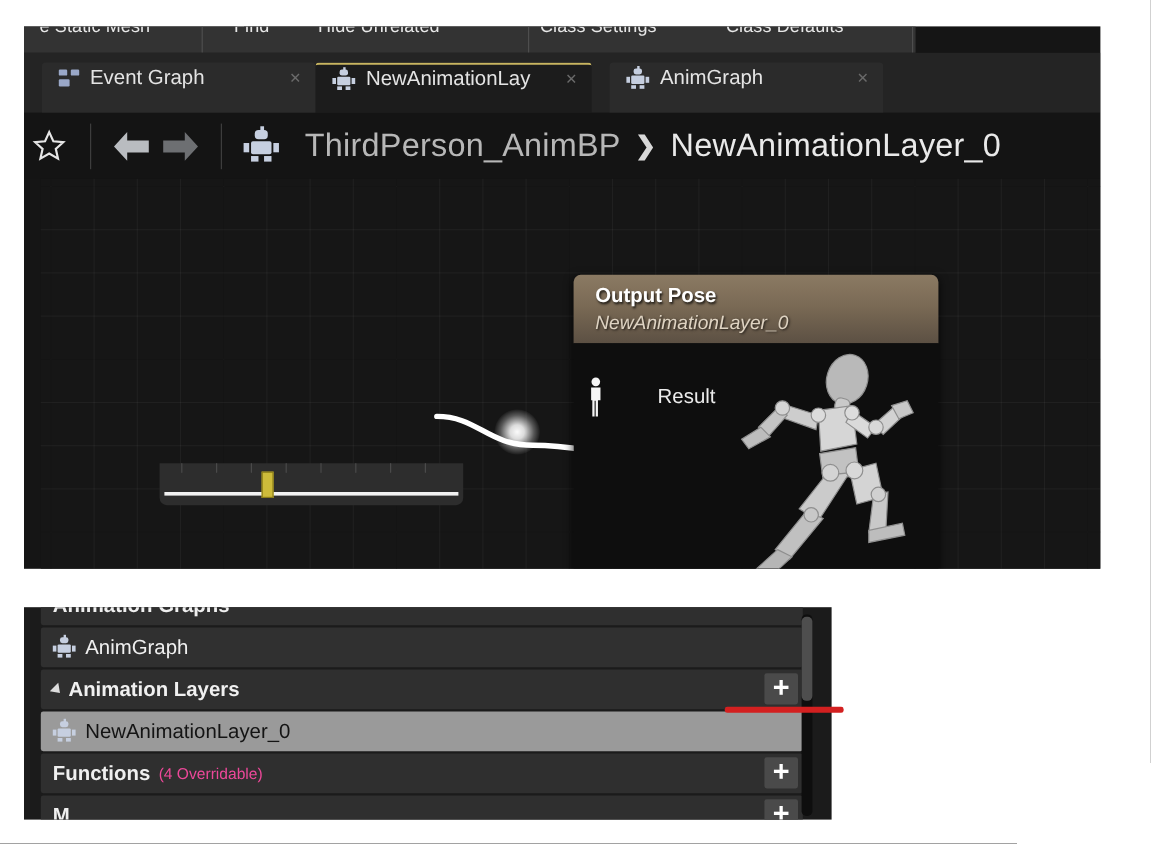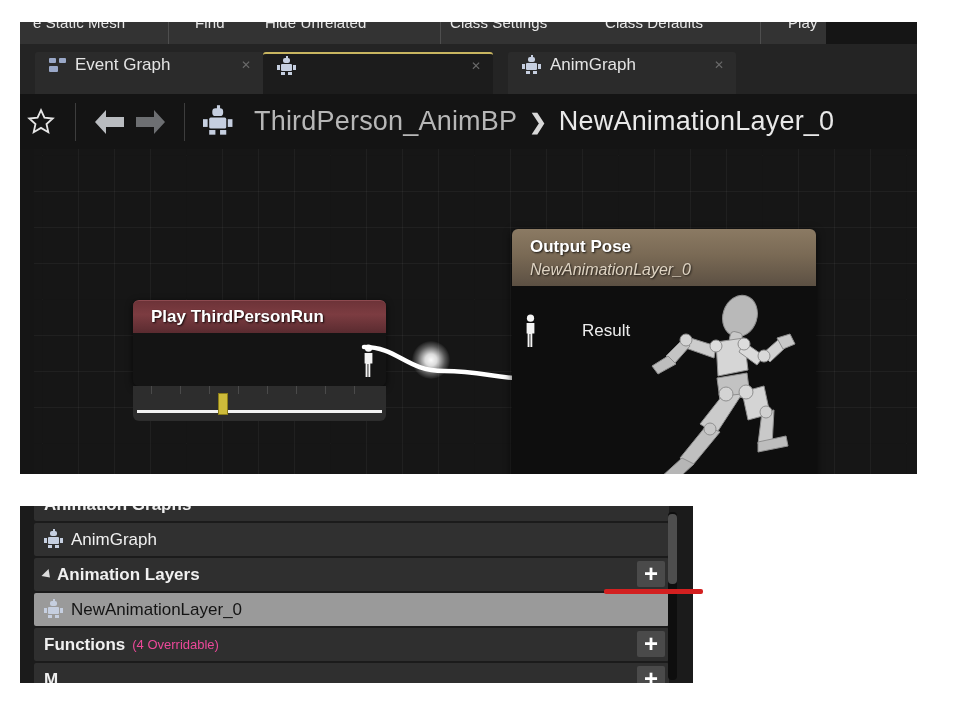--- a/index.html
+++ b/index.html
@@ -22,21 +22,21 @@
     width: 897px;
     height: 452px;
     background: #151515;
     overflow: hidden;
   }
 
   
   #toolbar-strip {
     position: absolute;
     left: 0; top: 0;
-    width: 806px;
+    width: 743px;
     height: 22px;
     background: #333333;
     overflow: hidden;
   }
   #toolbar-strip .tb-item {
     position: absolute;
     top: -8px;
     color: #e8e8e8;
     font-size: 15px;
     white-space: nowrap;
@@ -219,21 +219,21 @@
   }
   #node-play-scrubber .notch {
     position: absolute; top: 0;
     width: 1px; height: 8px;
     background: #4a4a4a;
   }
 
   
   #node-output {
     position: absolute;
-    left: 478px; top: 80px;
+    left: 444px; top: 80px;
     width: 304px;
     border-radius: 6px;
     box-shadow: 0 2px 8px rgba(0,0,0,.75);
   }
   #node-output .node-head {
     height: 57px;
     border-radius: 6px 6px 0 0;
     background: linear-gradient(to bottom, #8b7a63 0%, #7a6a55 45%, #5c5043 100%);
     padding: 5px 0 0 18px;
     border-top: 1px solid #a69madd;
@@ -411,20 +411,21 @@
       <div class="tab active" style="left: 243px; width: 230px;">
         <div class="ic-robot">
           <i class="ant"></i>
           <i class="head"></i>
           <i class="body"></i>
           <i class="arml"></i>
           <i class="armr"></i>
           <i class="legl"></i>
           <i class="legr"></i>
         </div>
+        <span class="tab-label">NewAnimationLay</span>
         <span class="tab-close">✕</span>
       </div>
       <div class="tab" style="left: 488px; width: 228px;">
         <div class="ic-robot">
           <i class="ant"></i>
           <i class="head"></i>
           <i class="body"></i>
           <i class="arml"></i>
           <i class="armr"></i>
           <i class="legl"></i>
@@ -464,33 +465,20 @@
           <i class="legr"></i>
       </div>
     </div>
     <span class="bc-title" style="margin-left:18px">ThirdPerson_AnimBP</span>
     <span class="bc-chevron">❯</span>
     <span class="bc-title current">NewAnimationLayer_0</span>
   </div>
 
   <div id="graph-canvas">
 
-    <div id="node-play">
-      <div class="node-head">
-        <span class="node-title">Play ThirdPersonRun</span>
-      </div>
-      <div class="node-body">
-        <div class="out-pin">
-          <svg class="pose-pin" viewBox="0 0 17 34">
-            <circle cx="8.5" cy="4.2" r="3.6" fill="#f4f4f4"></circle>
-            <path d="M4.6 9 h7.8 v10.5 h-2.1 v13.5 h-1.9 v-13 h-0.9 v13 h-1.9 v-13.5 h-1 z" fill="#f4f4f4"></path>
-          </svg>
-        </div>
-      </div>
-    </div>
 
     <div id="node-play-scrubber">
       <div class="notch" style="left:18px"></div>
         <div class="notch" style="left:47px"></div>
       <div class="notch" style="left:76px"></div>
         <div class="notch" style="left:105px"></div>
       <div class="notch" style="left:134px"></div>
         <div class="notch" style="left:163px"></div>
       <div class="notch" style="left:192px"></div>
         <div class="notch" style="left:221px"></div>

